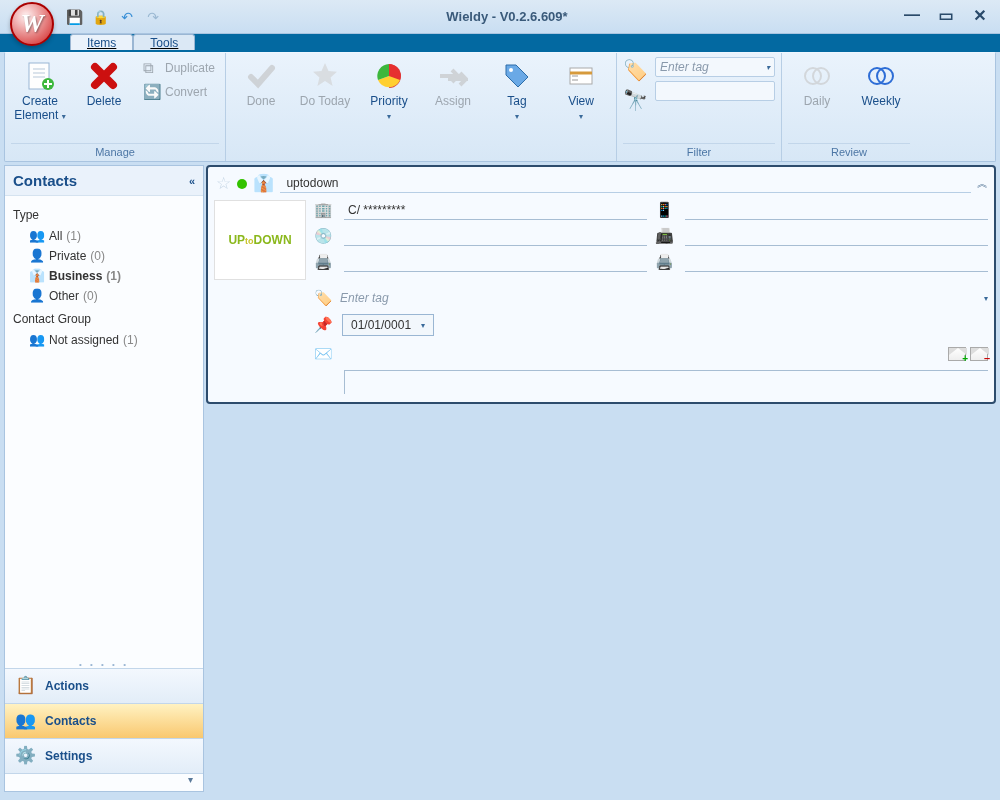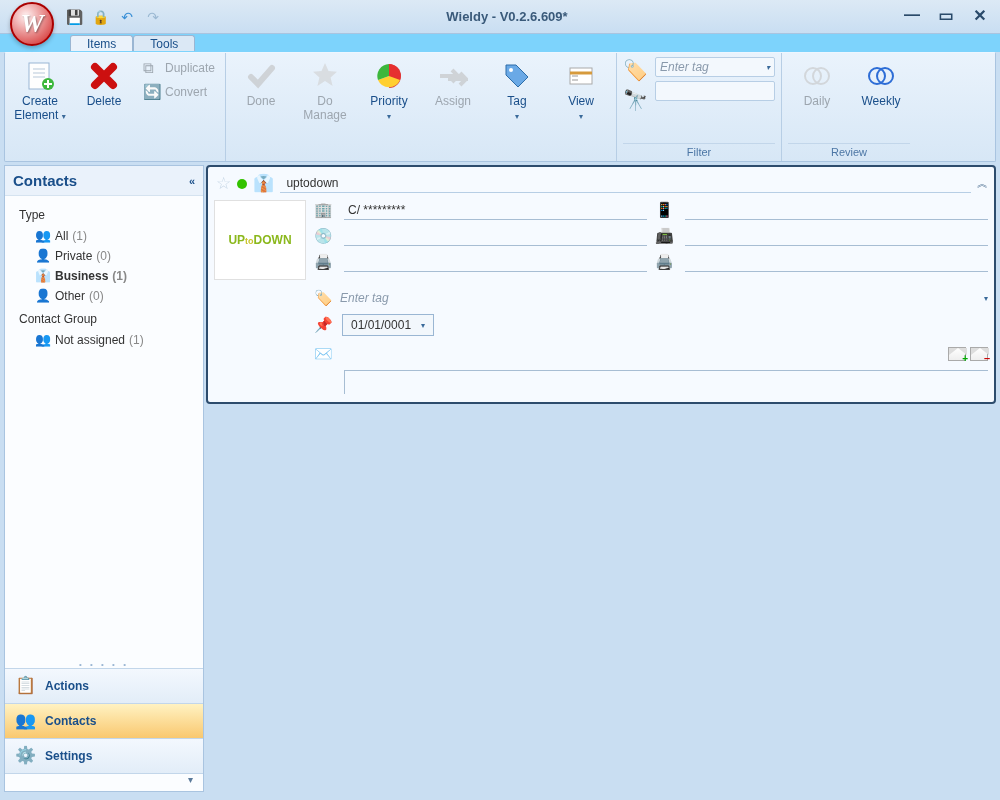--- a/index.html
+++ b/index.html
@@ -44,24 +44,25 @@
     font-size:13px; color:#3a5a7a; font-weight:600; pointer-events:none;margin-left:14px;
   }
   .win-controls {
     position:absolute; right:10px; top:6px; display:flex; gap:14px;
     font-size:16px; color:#2a4a6a;
   }
   .win-btn { cursor:pointer; font-weight:bold; width:20px; text-align:center;}
   
   .tabstrip {
     height: 18px;
-    background: #7dd3fc;
-    display:flex; align-items:center;
+    background: #0369a1;
+    display:flex; align-items:flex-start;
     padding-left: 70px;
     gap: 0;
+    text-decoration: underline;
   }
   .tab {
     padding: 1px 16px 0 16px;
     border: 1px solid #9ab6d3;
     border-bottom: none;
     border-radius: 3px 3px 0 0;
     background: #dbe8f5;
     color: #1a4f8a; cursor:pointer;
     font-size:12px;
   }
@@ -133,21 +134,21 @@
     border:1px solid #a9c4e0;
     display:flex; flex-direction:column;
   }
   .sidebar-header {
     padding:6px 8px;
     color:#1a4f8a; font-size:15px; font-weight:bold;
     display:flex; justify-content:space-between; align-items:center;
     border-bottom:1px solid #d5e3f0;
     background:#eaf2fb;
   }
-  .sidebar-body { flex:1; overflow:auto; padding:6px 10px; }
+  .sidebar-body { flex:1; overflow:auto; padding:6px 4px; }
   .tree-section-label { color:#333; margin:6px 0 4px 4px; font-size:12px;}
   .tree-item {
     display:flex; align-items:center; gap:4px;
     padding:2px 0 2px 20px; cursor:pointer; color:#333;
   }
   .tree-item .count{ color:#888;}
   .tree-item.bold { font-weight:bold;}
   .tree-item .ticon { width:16px; height:16px; font-size:13px;}
   .sidebar-grip{
     height:8px; text-align:center; color:#9ab6d3; letter-spacing:3px; font-size:8px;
@@ -279,39 +280,40 @@
         <div class="rbtn-sm disabled">
           <span class="ricon">⧉</span>
           <span>Duplicate</span>
         </div>
         <div class="rbtn-sm disabled">
           <span class="ricon">🔄</span>
           <span>Convert</span>
         </div>
       </div>
     </div>
+    <div class="ribbon-group-label">Manage</div>
   </div>
 
   <div class="ribbon-group">
     <div class="ribbon-items">
       <div class="rbtn-lg disabled">
         <div class="ricon">
           <svg width="30" height="30" viewBox="0 0 30 30">
               <path d="M5 16l7 7L26 7" stroke="#b7c2cc" stroke-width="6" fill="none" stroke-linecap="round"></path>
             </svg>
         </div>
         <span class="lbl">Done</span>
       </div>
       <div class="rbtn-lg disabled">
         <div class="ricon">
           <svg width="30" height="30" viewBox="0 0 30 30">
               <path d="M15 2l3.5 8 8.5.8-6.4 5.8 2 8.4L15 20l-7.6 5 2-8.4L3 10.8l8.5-.8z" fill="#c8d2dc"></path>
             </svg>
         </div>
-        <span class="lbl">Do Manage</span>
+        <span class="lbl">Do Today</span>
       </div>
       <div class="rbtn-lg">
         <div class="ricon">
           <svg width="28" height="28" viewBox="0 0 28 28">
               <path d="M14 2a12 12 0 100 24 12 12 0 000-24" fill="none"></path>
               <path d="M14 2a12 12 0 010 24" fill="#d63c3c"></path>
               <path d="M14 2a12 12 0 000 24" fill="#3c9ad6" opacity=".0"></path>
               <circle cx="14" cy="14" r="12" fill="none" stroke="#fff" stroke-width="0"></circle>
               <path d="M14 2 A12 12 0 0 1 25 18 L14 14z" fill="#e63030"></path>
               <path d="M25 18 A12 12 0 0 1 3 18 L14 14z" fill="#ffcf30"></path>

